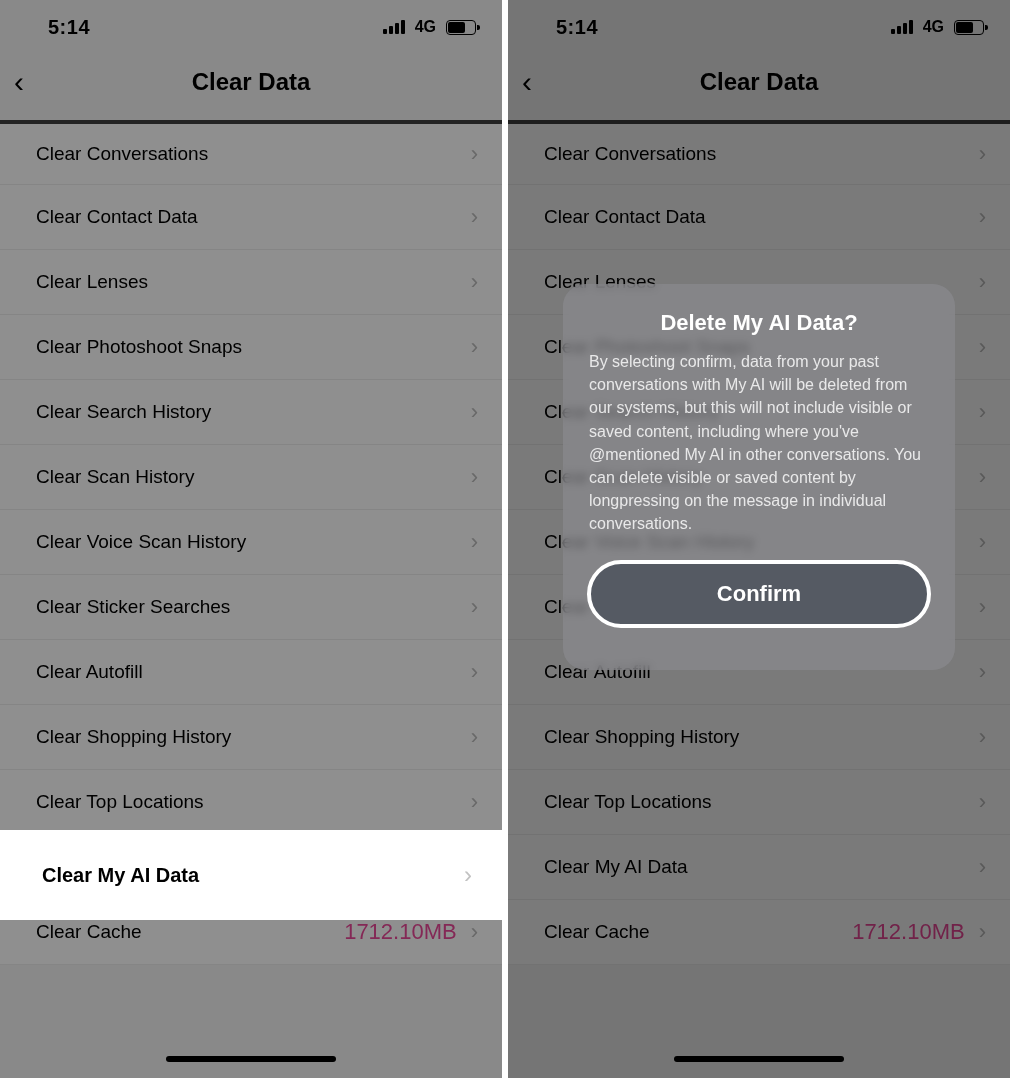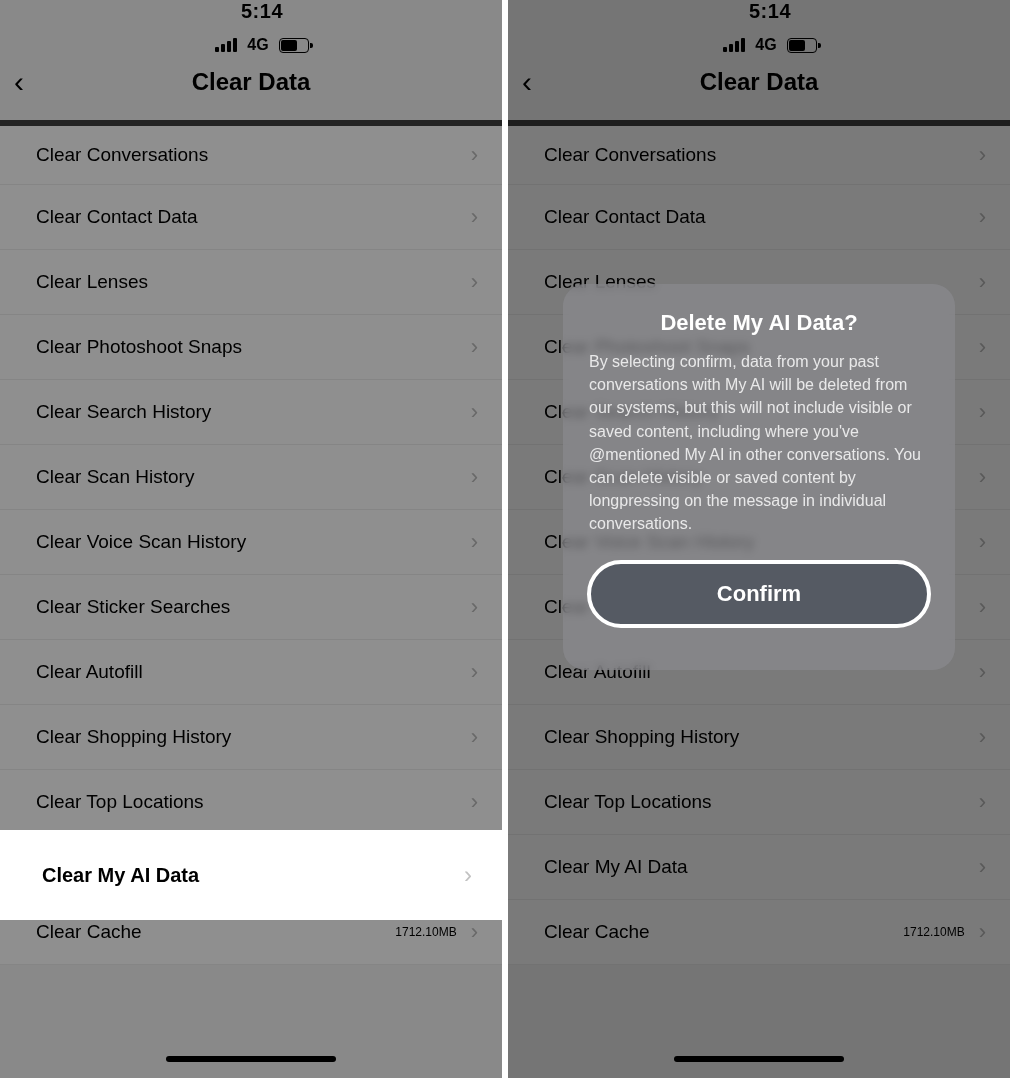--- a/index.html
+++ b/index.html
@@ -4,45 +4,45 @@
 <style>
   * { box-sizing: border-box; margin: 0; padding: 0; }
   html, body { width: 1010px; height: 1078px; overflow: hidden; font-family: -apple-system, "Helvetica Neue", Arial, sans-serif; background: #fff; }
   .container { display: flex; width: 1010px; height: 1078px; }
   .phone { position: relative; flex: 1; height: 100%; background: #f5f5f5; overflow: hidden; }
   .divider { width: 6px; background: #fff; }
   .dim-overlay { position:absolute; inset:0; background: rgba(0,0,0,0.44); pointer-events:none; }
   .dim-overlay.full { background: rgba(0,0,0,0.52); }
 
   
-  .statusbar { display:flex; justify-content:space-between; align-items:center; height:54px; padding:0 26px 0 48px;flex-direction:column; }
+  .statusbar { display:flex; justify-content:space-between; align-items:center; height:54px; padding:0 26px 0 48px; }
   .time { font-size:20px; font-weight:700; letter-spacing:0.5px; }
   .sb-right { display:flex; align-items:center; gap:10px; }
   .net { font-size:16px; font-weight:600; }
   .signal { display:flex; align-items:flex-end; gap:2px; height:14px; }
   .signal span { width:4px; background:#000; border-radius:1px; }
   .signal span:nth-child(1){height:5px;}
   .signal span:nth-child(2){height:8px;}
   .signal span:nth-child(3){height:11px;}
   .signal span:nth-child(4){height:14px;}
   .battery { position:relative; width:30px; height:15px; border:1.5px solid #000; border-radius:4px; }
   .battery::after { content:""; position:absolute; right:-5px; top:4px; width:3px; height:5px; background:#000; border-radius:0 2px 2px 0;}
   .battery .level { position:absolute; left:1px; top:1px; bottom:1px; width:60%; background:#000; border-radius:2px; }
 
   
   .nav { position:relative; display:flex; align-items:center; height:56px; }
   .back { position:absolute; left:14px; top:50%; transform:translateY(-50%); font-size:30px; font-weight:300; color:#000; }
   .title { flex:1; text-align:center; font-size:24px; font-weight:700; }
 
   
   .list { margin-top:10px; }
-  .row { display:flex; align-items:center; height:65px; padding:0 24px 0 36px; background:#fff; border-top:6px solid #404040; border-bottom:1px solid #eee; margin-bottom:0; }
+  .row { display:flex; align-items:center; height:65px; padding:0 24px 0 36px; background:#fff; border-top:4px solid #404040; border-bottom:1px solid #eee; margin-bottom:0; }
   .row + .row { border-top:none; }
   .row .label { flex:1; font-size:19px; font-weight:500; color:#000; }
-  .row .value { font-size:12px; color:#000000; margin-right:14px; }
+  .row .value { font-size:22px; color:#ec4899; margin-right:14px; }
   .chev { font-size:22px; color:#bbb; font-weight:300; }
 
   
   .highlight-strip { position:absolute; left:0; right:0; background:#fff; display:flex; align-items:center; padding:8px 8px; z-index:5; }
   .highlight-strip .inner { flex:1; display:flex; align-items:center; height:74px; background:#fff; border-radius:6px; padding:0 18px 0 30px; margin:0 4px; }
   .highlight-strip .label { flex:1; font-size:20px; font-weight:600; color:#000; }
   .highlight-strip .chev { color:#c2c2c2; font-size:24px; }
 
   .home-indicator { position:absolute; bottom:16px; left:50%; transform:translateX(-50%); width:170px; height:6px; background:#000; border-radius:4px; }
 

